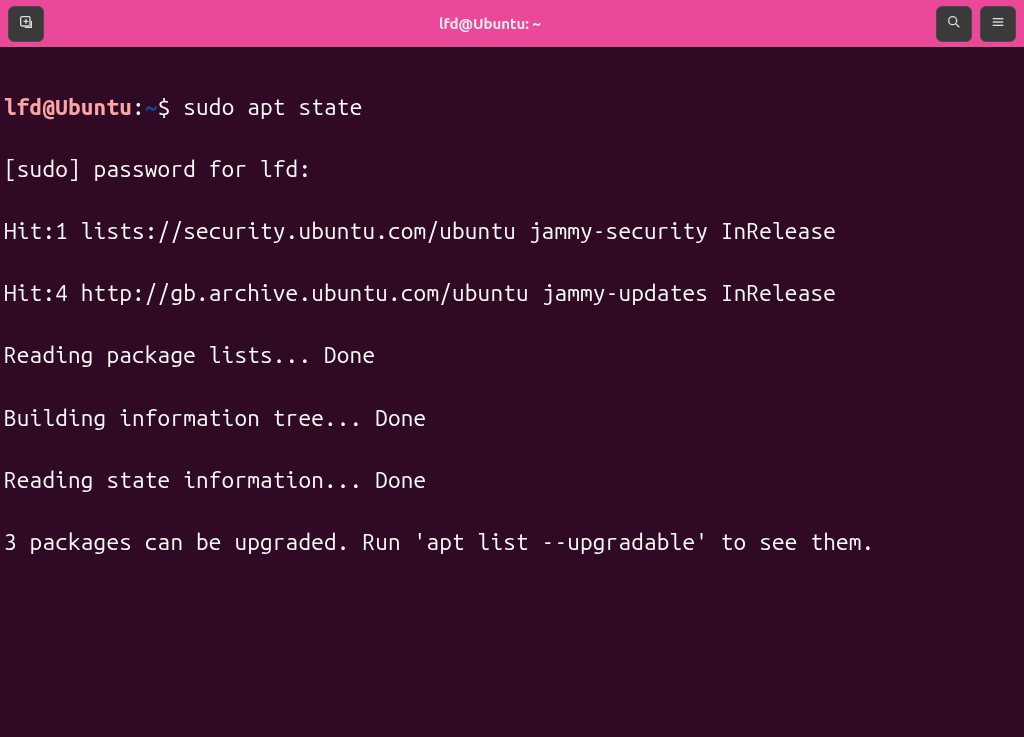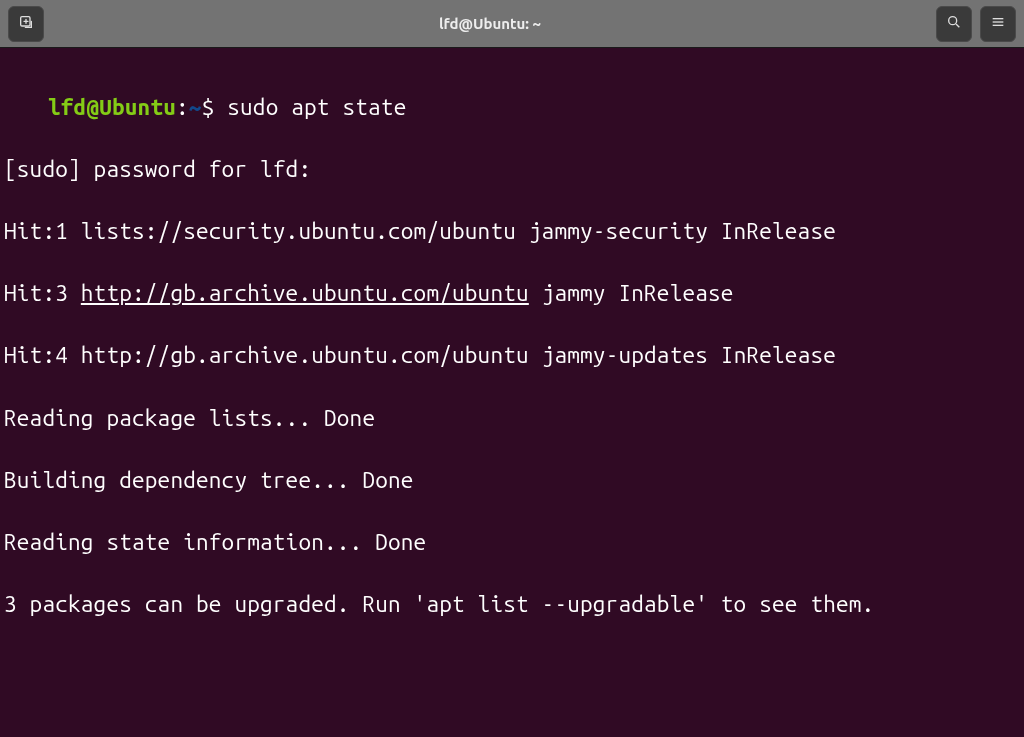--- a/index.html
+++ b/index.html
@@ -9,21 +9,21 @@
     }
     body {
       width: 1024px;
       height: 737px;
       background: #300a24;
       font-family: 'Ubuntu Mono', 'DejaVu Sans Mono', monospace;
       overflow: hidden;
     }
     .titlebar {
       height: 48px;
-      background: #737373;
+      background: #ec4899;
       display: flex;
       align-items: center;
       padding: 0 8px;
       gap: 8px;
       border-bottom: 1px solid #1a1a1a;
     }
     .titlebar-btn {
       width: 36px;
       height: 36px;
       background: #3a3a3a;
@@ -51,21 +51,21 @@
       font-weight: 600;
     }
     .terminal-body {
       padding: 12px 4px 4px 4px;
       font-size: 22.5px;
       line-height: 1.38;
       color: #ffffff;
       white-space: pre;
       letter-spacing: 0.2px;
     }
-    .prompt-user { color: #84cc16; font-weight: bold; margin-left: 44px; }
+    .prompt-user { color: #fca5a5; font-weight: bold; }
     .prompt-path { color: #12488b; font-weight: bold; }
     .prompt-sep  { color: #ffffff; }
     .cmd  { color: #ffffff; }
     .out  { color: #ffffff; }
     .ul   { text-decoration: underline; }
     .line { display: block; }
   </style>
 </head>
 <body>
 
@@ -96,24 +96,23 @@
           <line x1="4" y1="17" x2="20" y2="17"></line>
         </svg>
     </span>
   </div>
 </div>
 
 <div class="terminal-body">
 <span class="line"><span class="prompt-user">lfd@Ubuntu</span><span class="prompt-sep">:</span><span class="prompt-path">~</span><span class="prompt-sep">$ </span><span class="cmd">sudo apt state</span></span>
 <span class="line out">[sudo] password for lfd:</span>
 <span class="line"><span class="out">Hit:1 </span><span class="out">lists://security.ubuntu.com/ubuntu</span><span class="out"> jammy-security InRelease</span></span>
-<span class="line"><span class="out">Hit:3 </span><span class="out ul">http://gb.archive.ubuntu.com/ubuntu</span><span class="out"> jammy InRelease</span></span>
 <span class="line"><span class="out">Hit:4 </span><span class="out">http://gb.archive.ubuntu.com/ubuntu</span><span class="out"> jammy-updates InRelease</span></span>
 <span class="line out">Reading package lists... Done</span>
-<span class="line out">Building dependency tree... Done</span>
+<span class="line out">Building information tree... Done</span>
 <span class="line out">Reading state information... Done</span>
 <span class="line out">3 packages can be upgraded. Run 'apt list --upgradable' to see them.</span>
 
 
 
 
 
 
 
 

